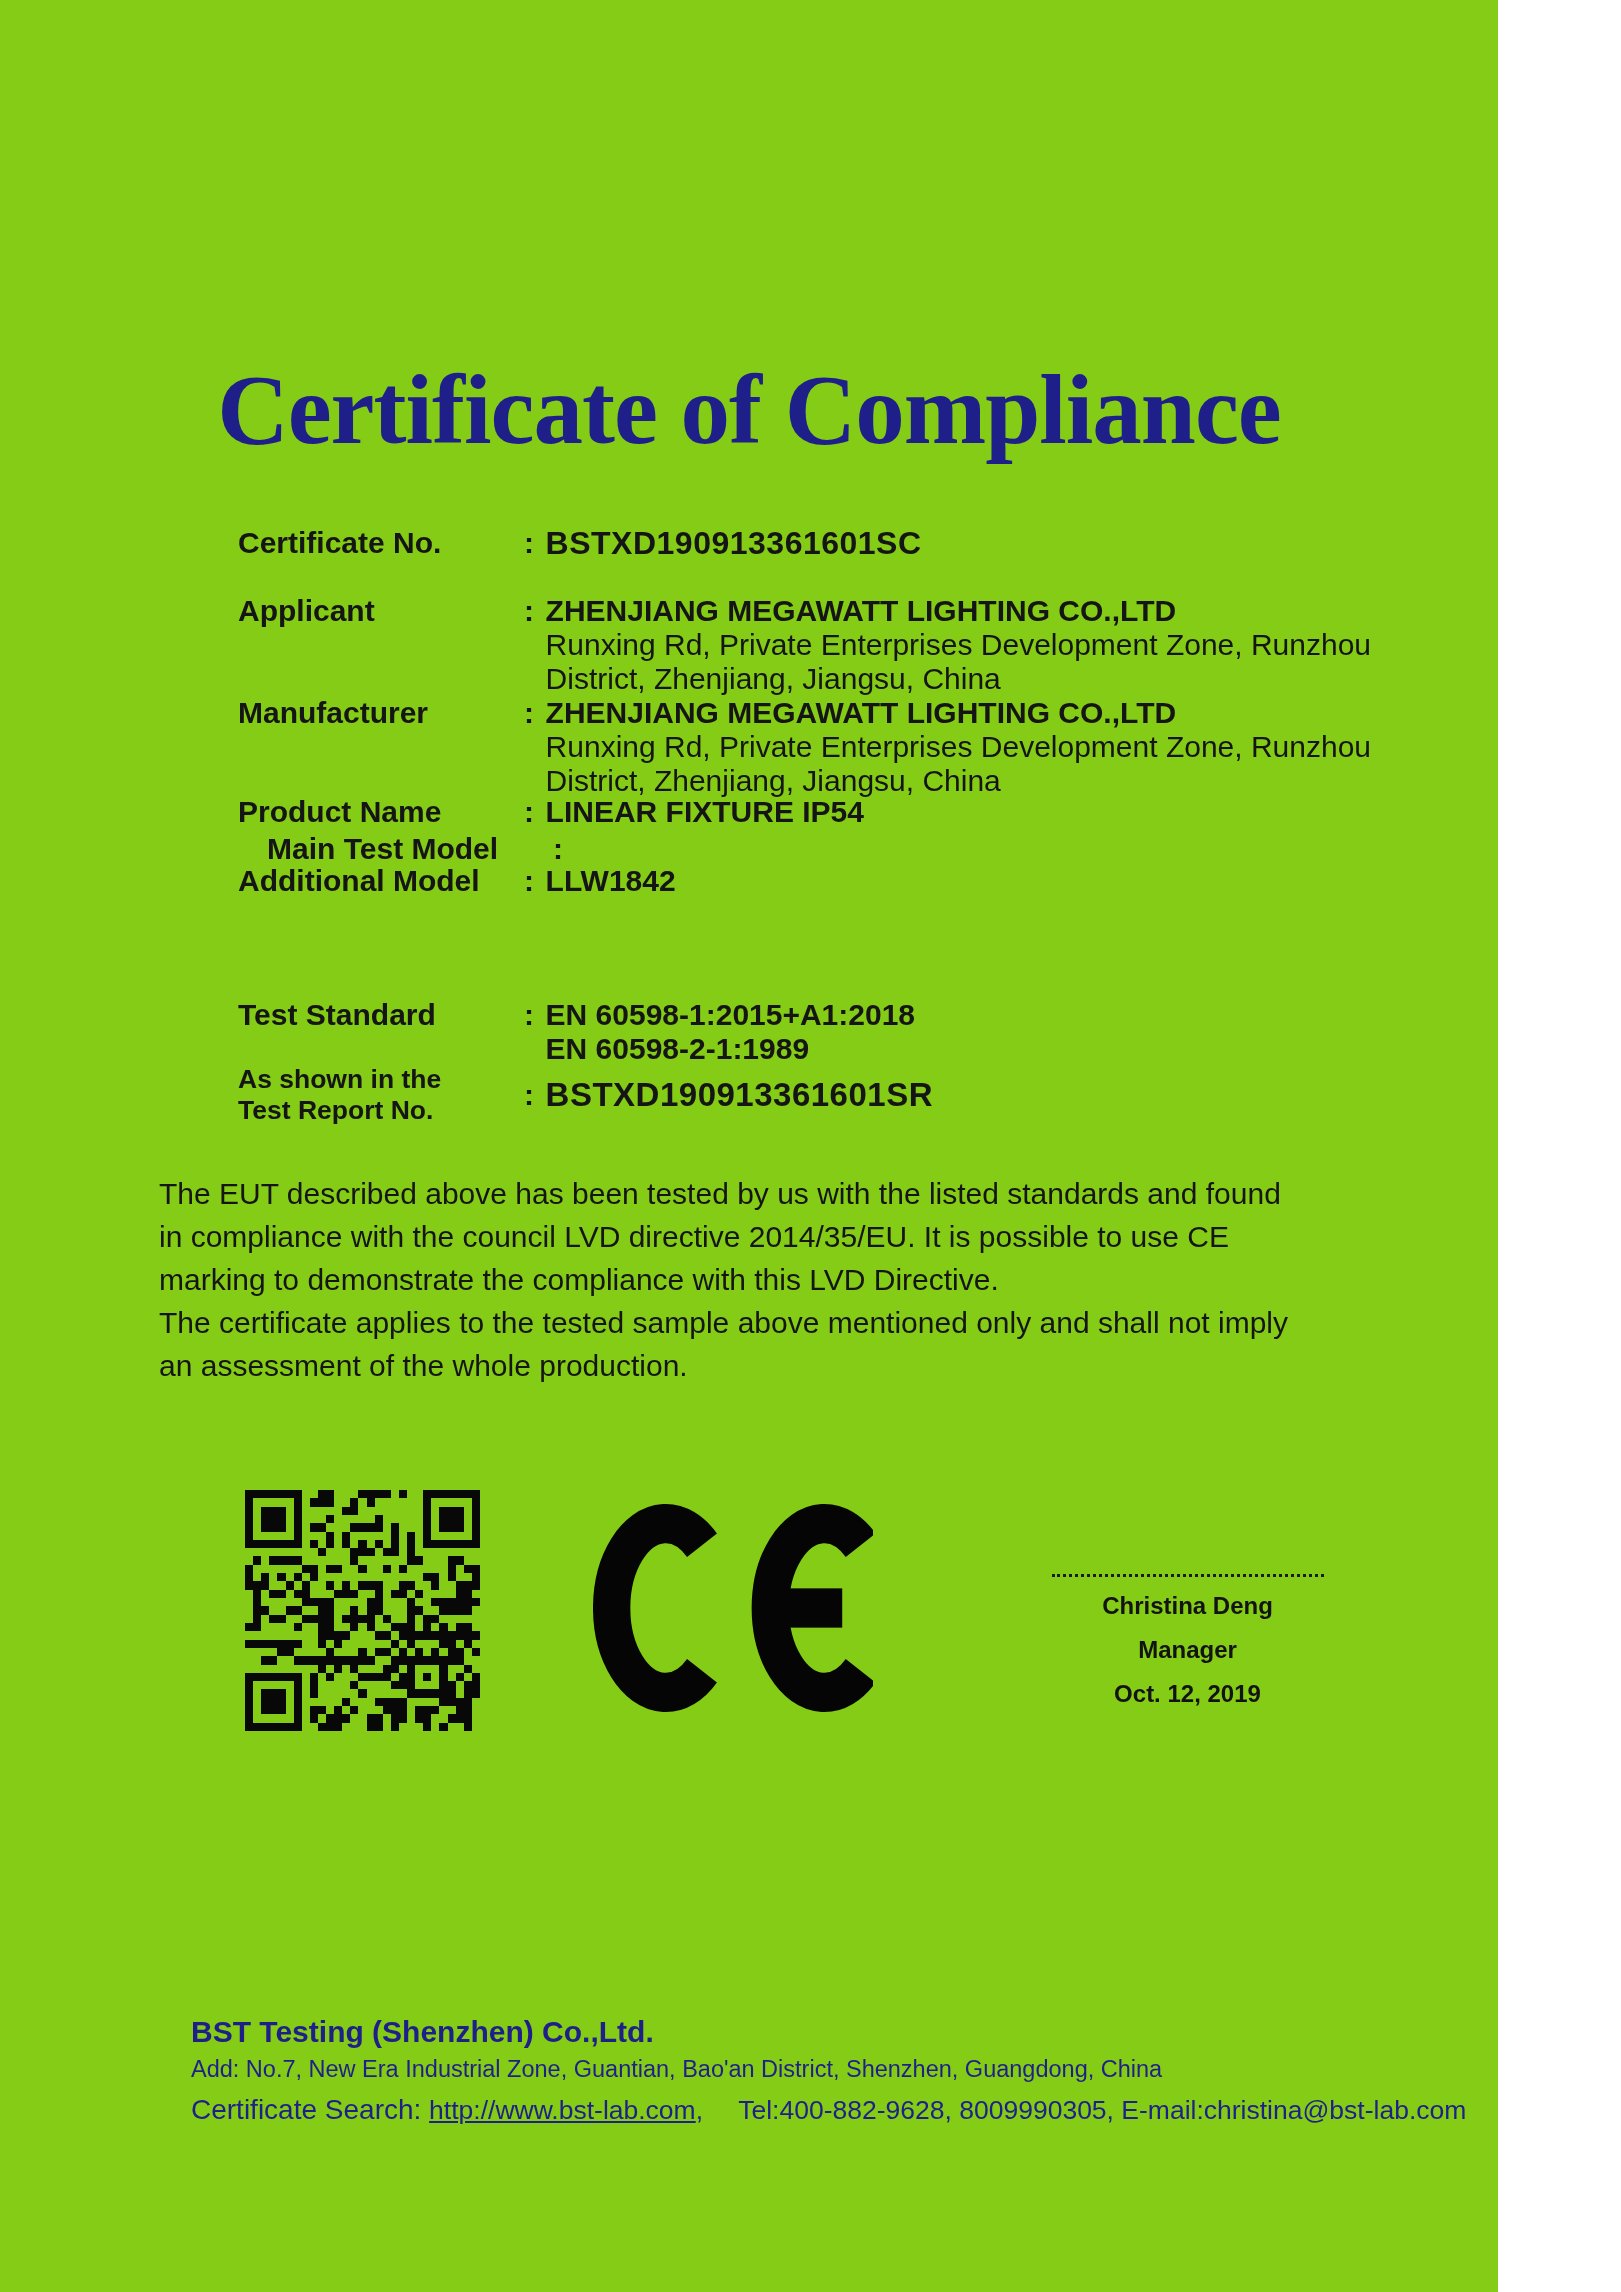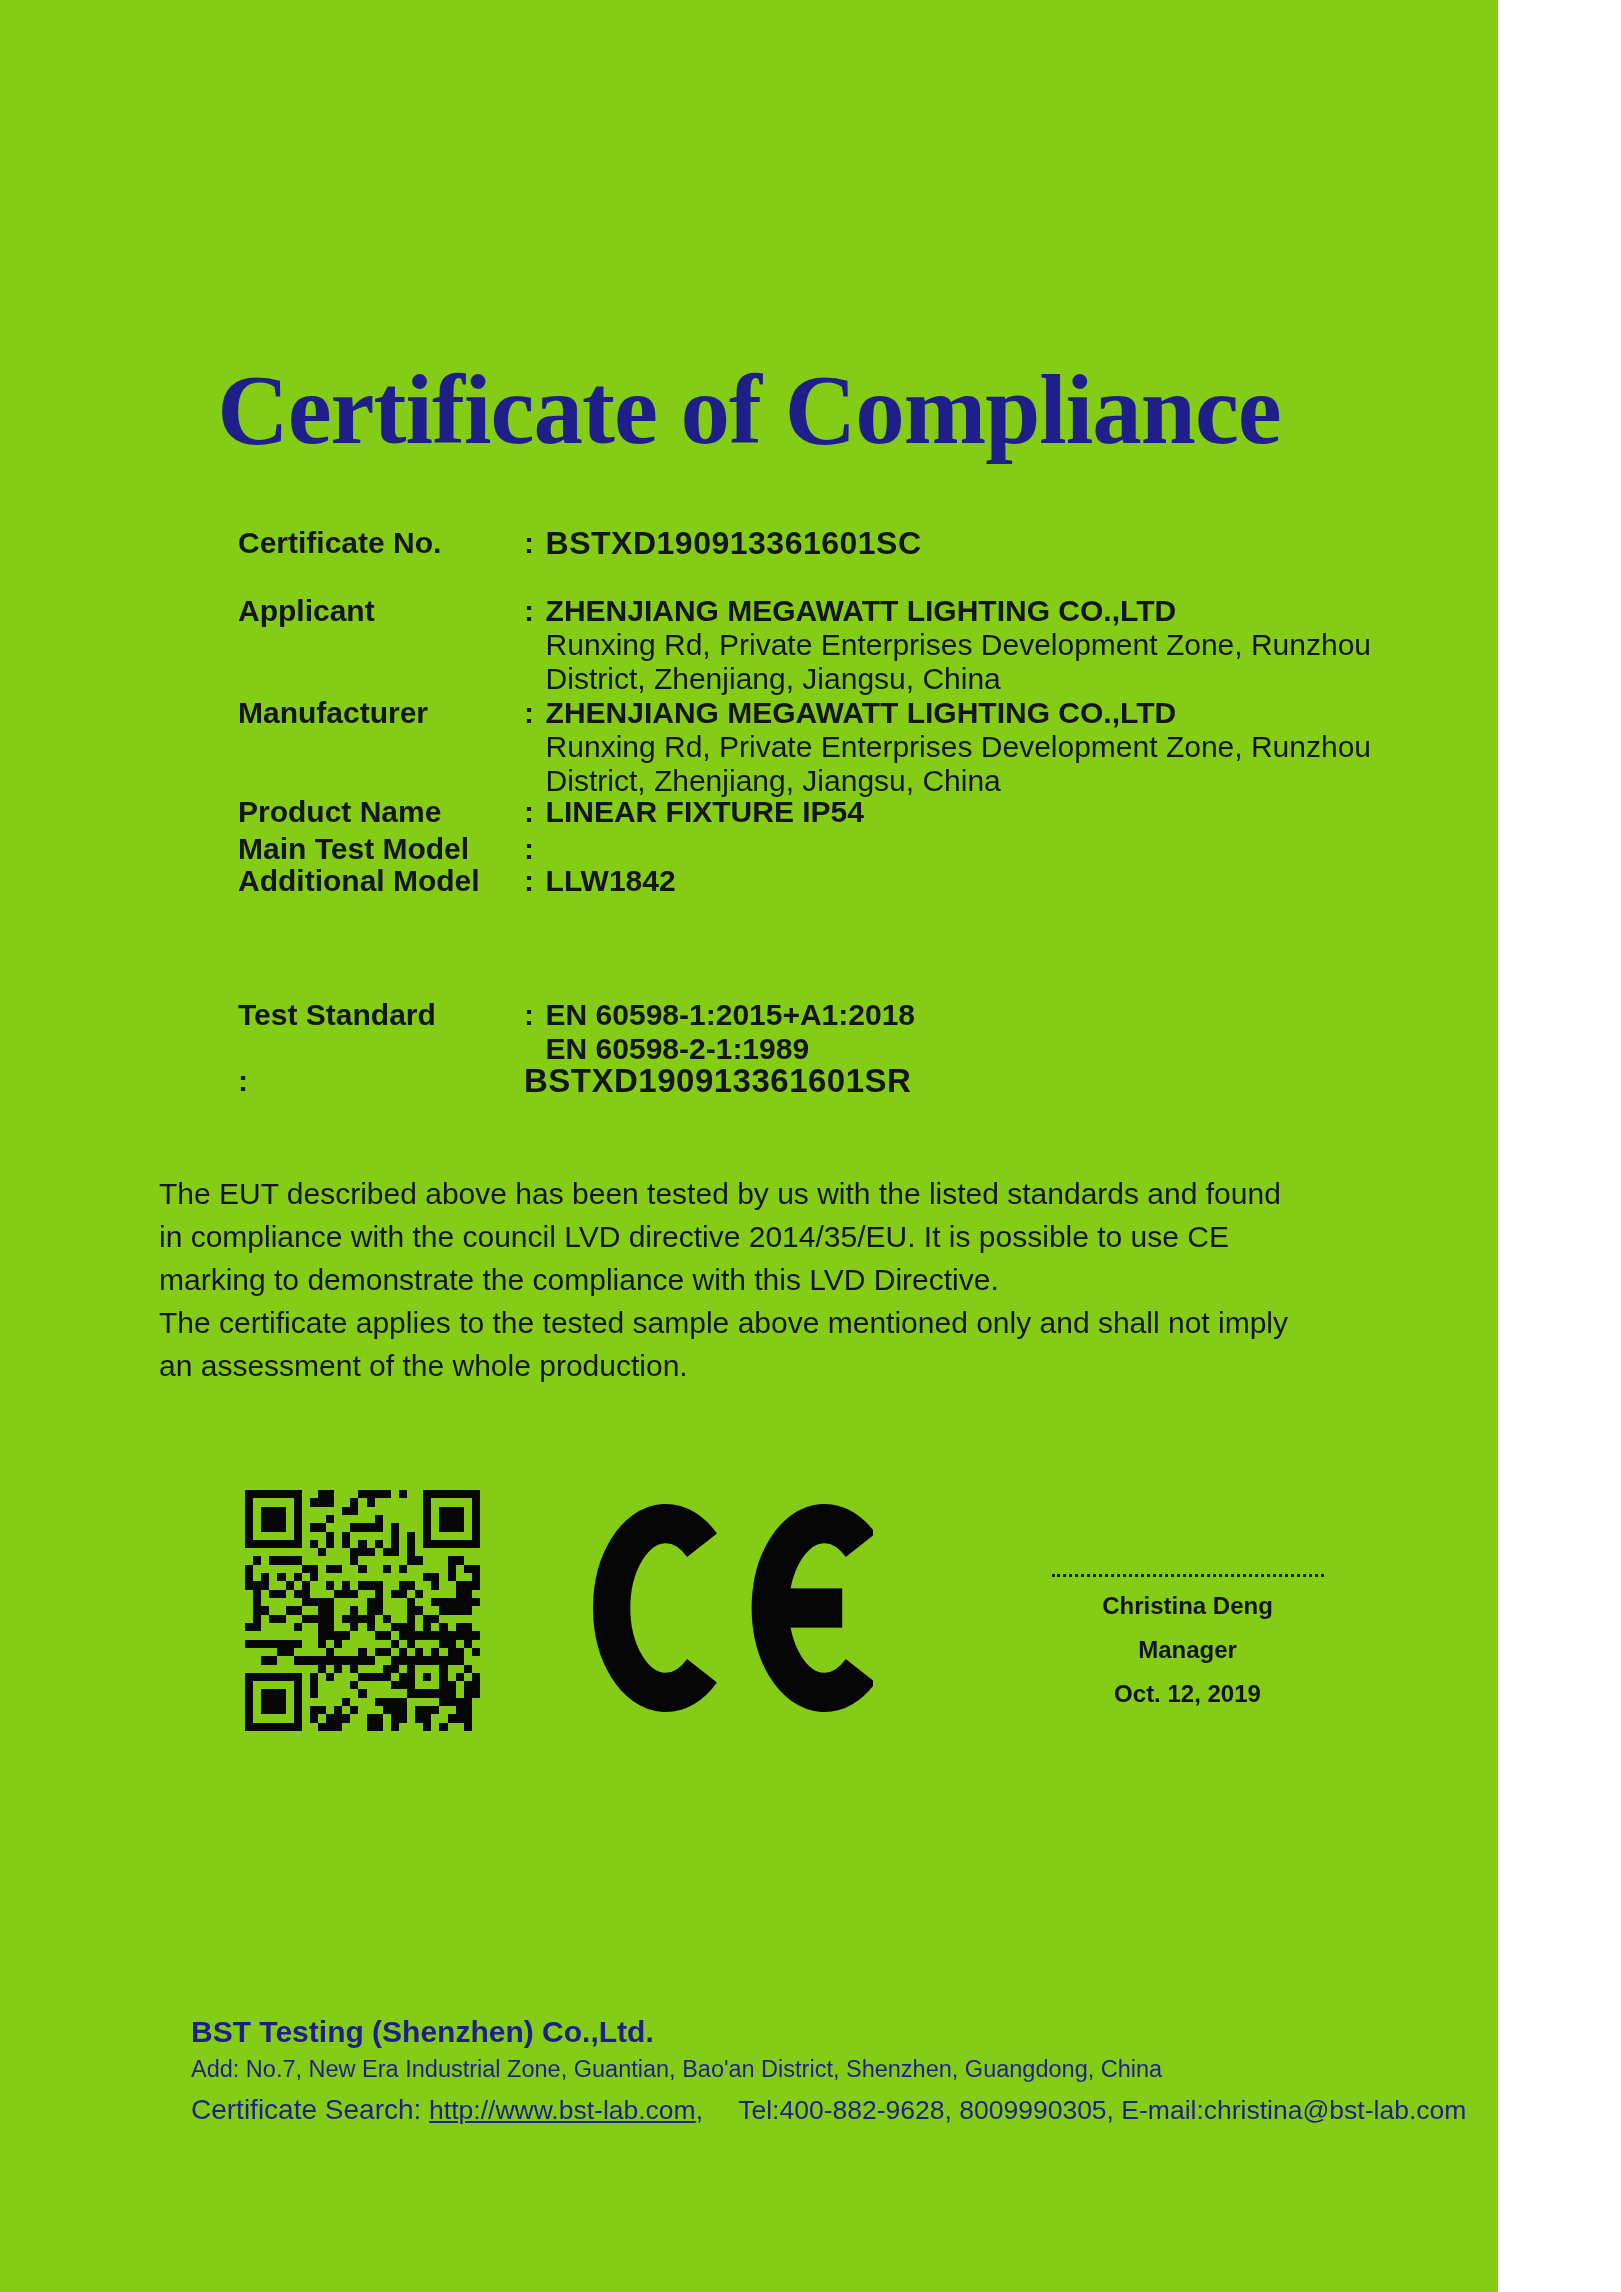--- a/index.html
+++ b/index.html
@@ -35,21 +35,21 @@
   }
   .lbl{font-weight:700;}
   .colon{font-weight:700;}
   .val{font-weight:700;}
   .addr{font-weight:400;}
   .big-val{font-size:32px;letter-spacing:0.5px;}
   .row-cert{top:526px;}
   .row-applicant{top:594px;}
   .row-manufacturer{top:696px;}
   .row-product{top:795px;}
-  .row-main-model{top:832px;}
+  .row-main-model{top:832px;margin-left:29px;}
   .row-add-model{top:864px;}
   .row-standard{top:998px;}
   .row-report{top:1064px;}
   .report-lbl{font-size:26.5px;line-height:31px;font-weight:700;}
   .report-val{font-size:33px;align-self:center;letter-spacing:0.5px;}
   .row-report .colon{align-self:center;}
   .body-text{
     position:absolute;
     left:159px; top:1172px;
     width:1294px;
@@ -172,20 +172,24 @@
   <div class="row row-standard">
     <div class="lbl">Test Standard</div>
     <div class="colon">:</div>
     <div>
       <div class="val">EN 60598-1:2015+A1:2018</div>
       <div class="val">EN 60598-2-1:1989</div>
     </div>
   </div>
 
   <div class="row row-report">
+    <div>
+      <div class="report-lbl">As shown in the</div>
+      <div class="report-lbl">Test Report No.</div>
+    </div>
     <div class="colon">:</div>
     <div class="val report-val">BSTXD190913361601SR</div>
   </div>
 
   <div class="body-text">
     <div>The EUT described above has been tested by us with the listed standards and found</div>
     <div>in compliance with the council LVD directive 2014/35/EU. It is possible to use CE</div>
     <div>marking to demonstrate the compliance with this LVD Directive.</div>
     <div>The certificate applies to the tested sample above mentioned only and shall not imply</div>
     <div>an assessment of the whole production.</div>

